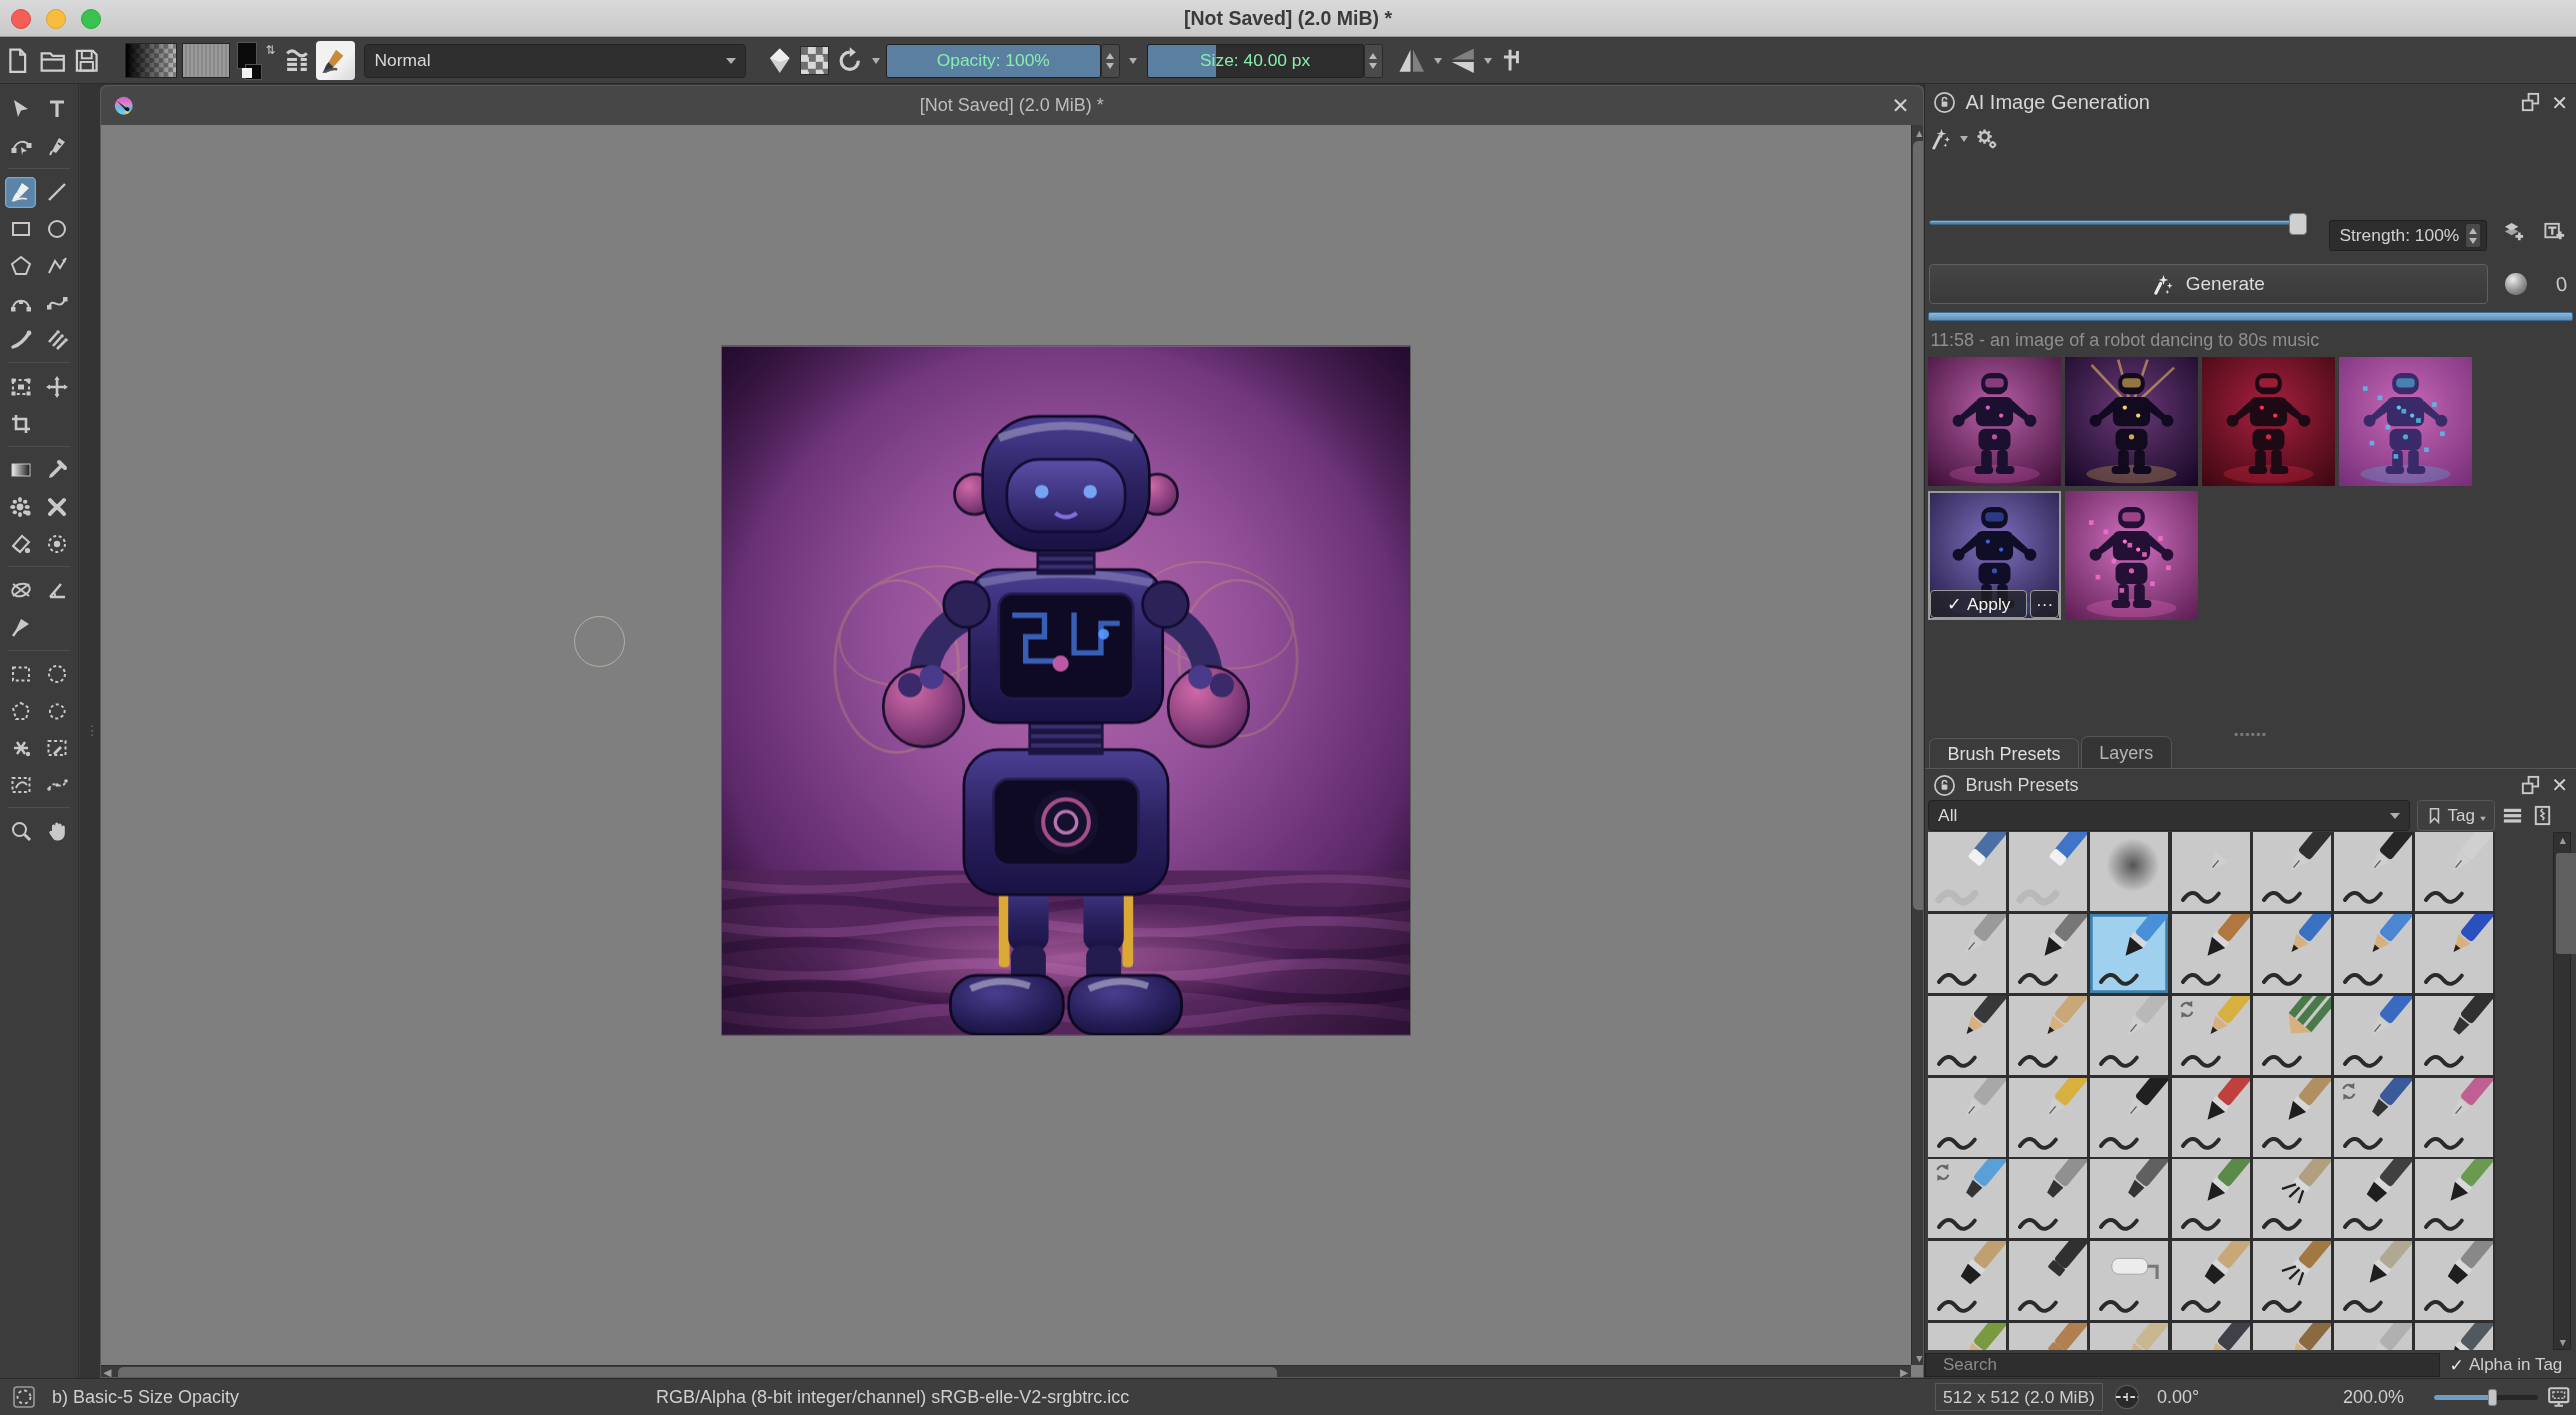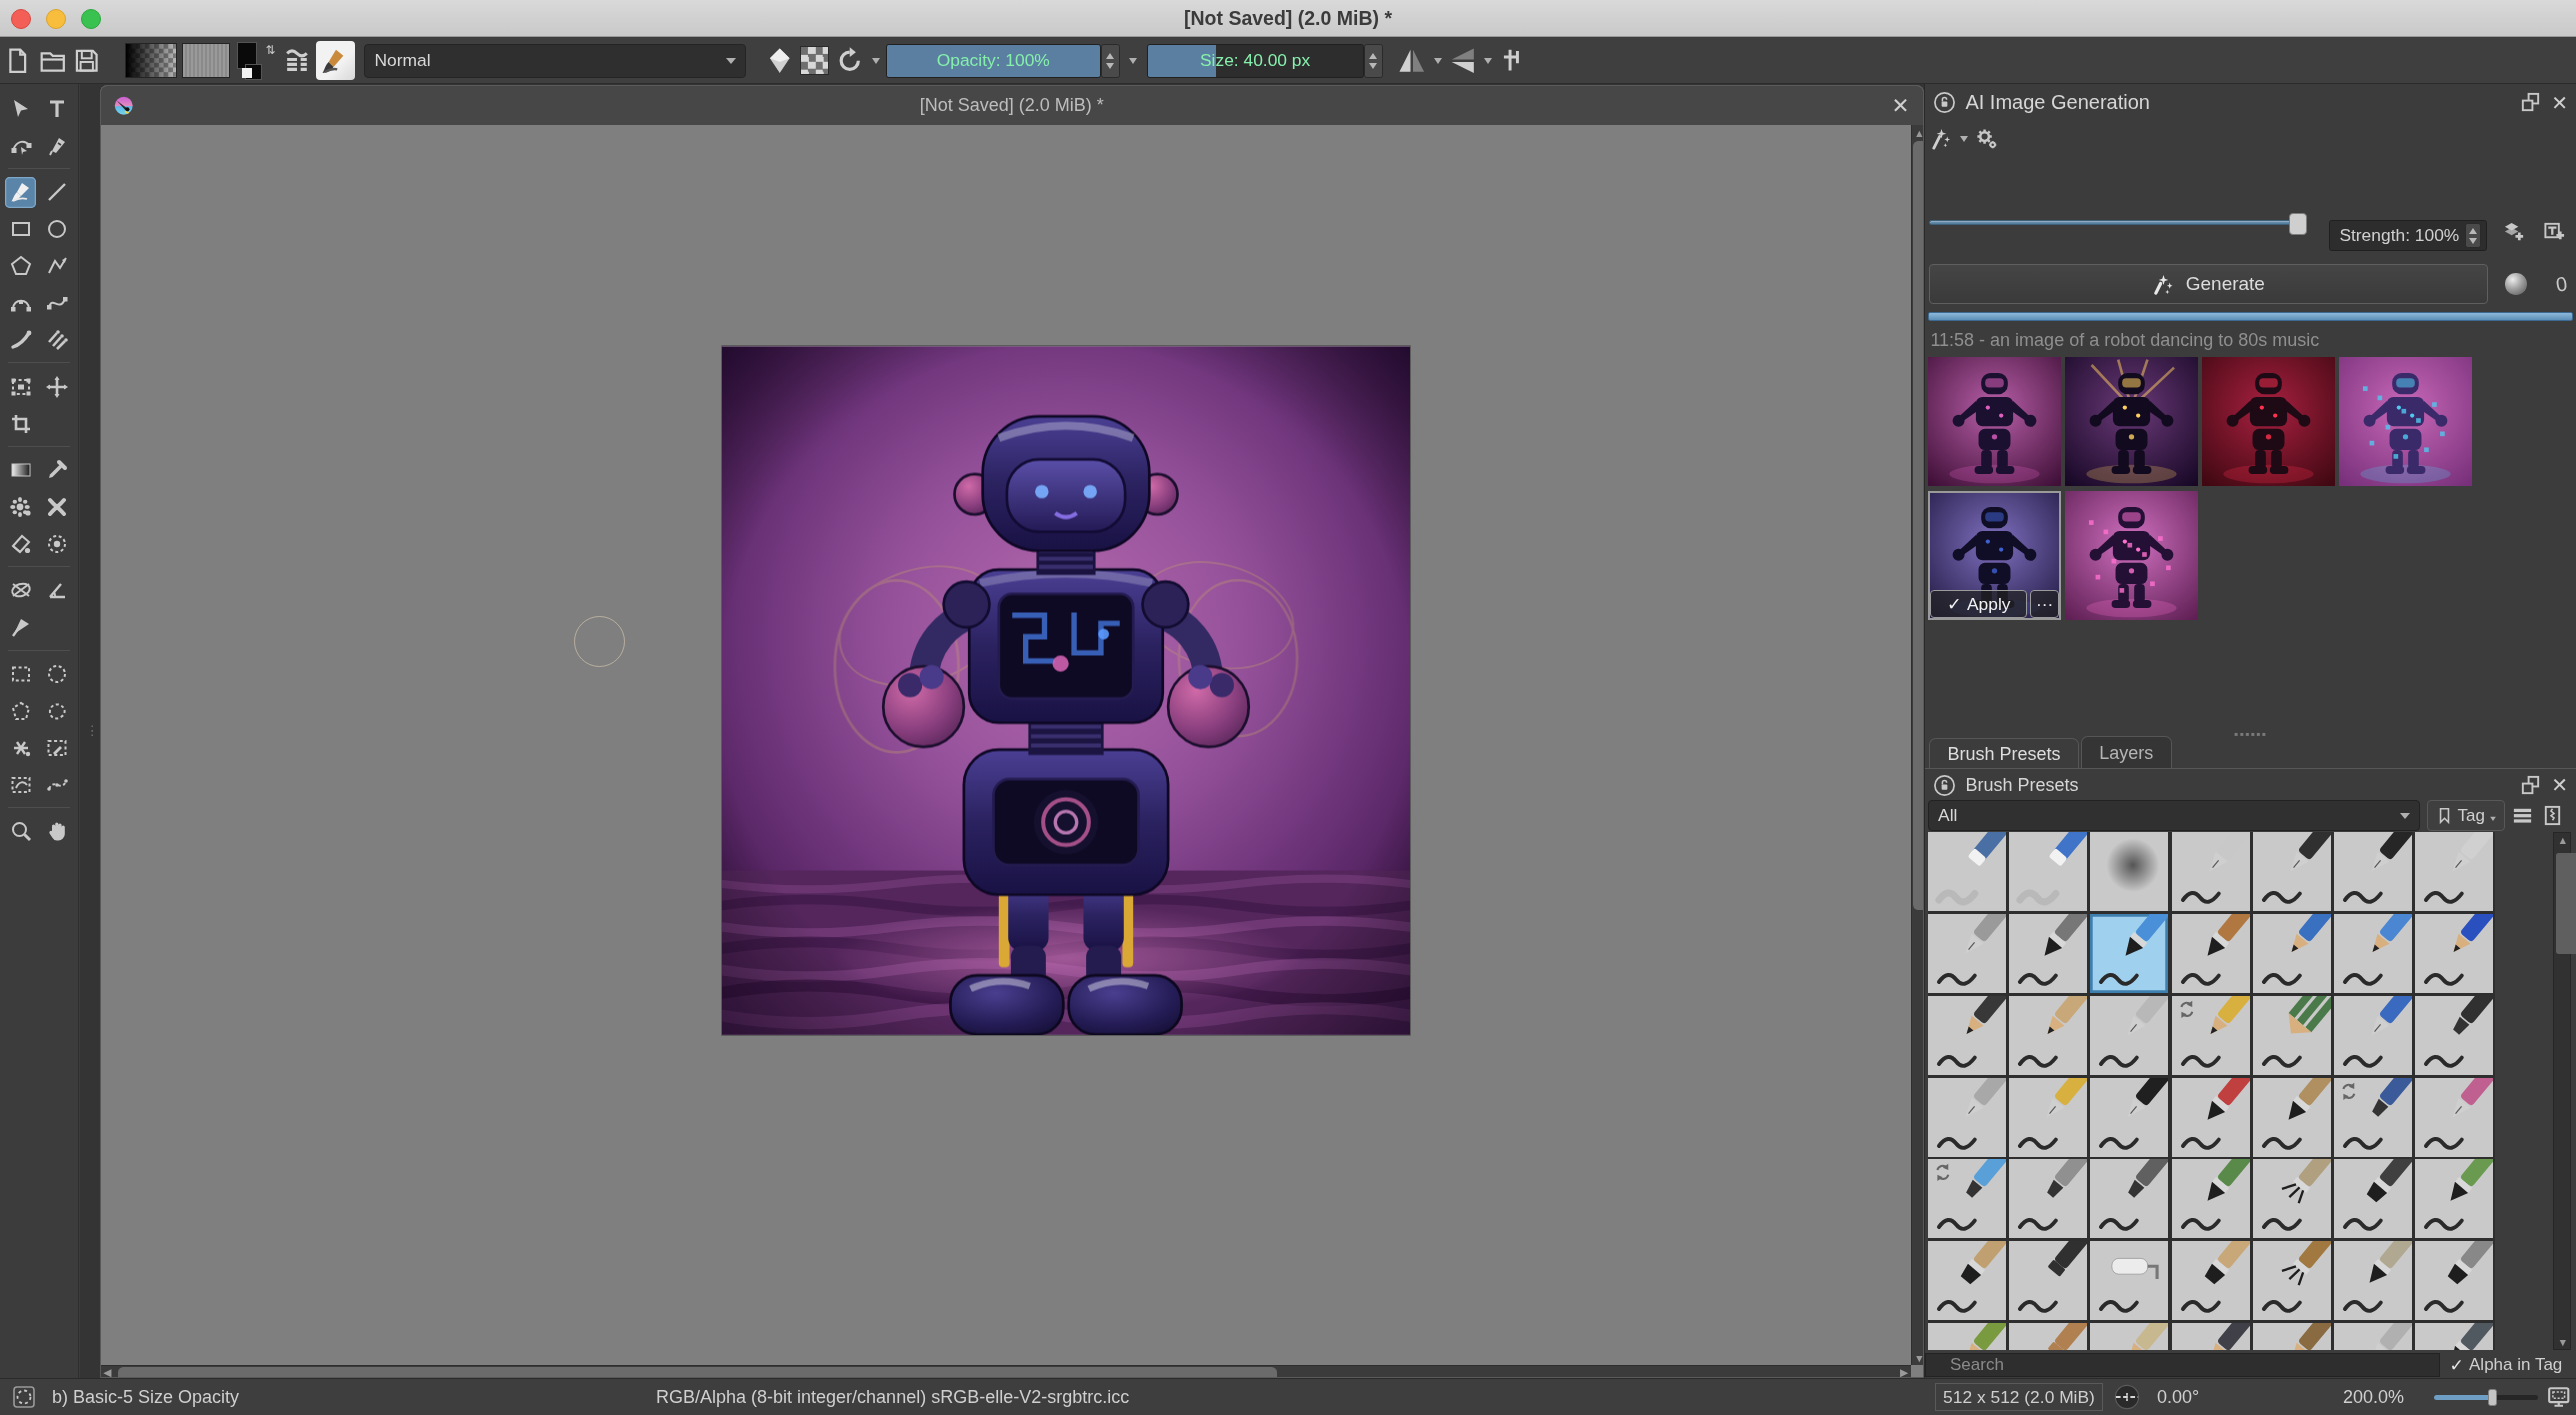--- a/index.html
+++ b/index.html
@@ -66,31 +66,31 @@
   .thumb.sel{outline:2px solid #9a9a9a;outline-offset:-2px}
   .thumb svg{width:100%;height:100%}
   #apply-bar{position:absolute;left:0;right:0;bottom:0;height:32px;display:flex;gap:2.7px;padding:2px}
   .apply-btn{background:rgba(35,35,35,.72);border:1.3px solid #9b9b9b;border-radius:4px;color:#f2f2f2;display:flex;align-items:center;justify-content:center;gap:5.4px;font-size:17.4px}
   
   #dots-handle{position:absolute;left:0;right:0;top:643px;text-align:center;color:#7a7a7a;font-size:12px;letter-spacing:1.3px}
   #tabs{position:absolute;left:4px;top:653px;height:32px;display:flex;align-items:flex-end;gap:2px}
   .tab{padding:5.4px 17.4px;border:0.7px solid #565656;border-bottom:none;border-radius:6.7px 6.7px 0 0;background:#353535;color:#b5b5b5;font-size:18px}
   .tab.active{background:#3c3c3c;color:#dedede;height:31px;display:flex;align-items:center}
   #tabs-line{position:absolute;left:0;right:0;top:684px;height:0.7px;background:#585858}
-  #filter-row{position:absolute;left:2.7px;right:12px;top:716px;height:31px;display:flex;align-items:center;gap:6.7px}
+  #filter-row{position:absolute;left:2.7px;right:22px;top:716px;height:31px;display:flex;align-items:center;gap:6.7px}
   .combo.sunken{background:#303030;border:0.7px solid #222;flex:1;height:31px}
   .sq-btn{height:31px;background:#3f3f3f;border:0.7px solid #585858;border-radius:4px;display:flex;align-items:center;padding:0 6.7px;gap:4px;color:#d0d0d0}
   #brush-grid{position:absolute;left:3.4px;top:748px;width:567px;height:518px;overflow:hidden;background:#2e2e2e}
   .bcell{position:absolute;width:78px;height:79px;background:#c9c9c9;overflow:hidden}
   .bcell.sel{background:#9fd0ee;box-shadow:inset 0 0 0 2.7px #3f7fae}
   .bcell svg{width:100%;height:100%}
   #brush-vscroll{position:absolute;right:5.4px;top:748px;width:17.4px;height:518px;background:#313131;border:0.7px solid #262626}
   #brush-vscroll .thumb{position:absolute;left:1.3px;right:1.3px;top:20px;height:101px;background:#5f5f5f;border-radius:2.7px}
   #search-row{position:absolute;left:0px;right:4px;top:1269px;height:24px;display:flex;align-items:center;gap:9.4px}
-  #search-input{flex:0 0 515px;height:24px;background:#2e2e2e;border:0.7px solid #222;color:#8a8a8a;display:flex;align-items:center;padding:0 24px;font-size:17px}
+  #search-input{flex:0 0 515px;height:24px;background:#2e2e2e;border:0.7px solid #222;color:#8a8a8a;display:flex;align-items:center;padding:0 17px;font-size:17px}
   .checkrow{display:flex;align-items:center;gap:5.4px;color:#cfcfcf;font-size:17px}
   
   #statusbar{position:absolute;left:0;bottom:0;width:2576px;height:37px;background:#3e3e3e;border-top:0.7px solid #2a2a2a;color:#cfcfcf}
   #statusbar .txt{position:absolute;top:8px;font-size:18px}
   #dims-box{position:absolute;left:1935px;top:4px;width:168px;height:28px;border:0.7px solid #5a5a5a;display:flex;align-items:center;justify-content:center;font-size:17.4px}
   #zoom-slider{position:absolute;left:2434px;top:16px;width:104px;height:5.4px;background:#262626;border-radius:2.7px}
   #zoom-slider .fill{position:absolute;left:0;top:0;bottom:0;width:55%;background:#6f9ec4;border-radius:2.7px}
   #zoom-slider .knob{position:absolute;left:52%;top:-6px;width:9.4px;height:17.4px;background:#c4c4c4;border-radius:2.7px;border:0.7px solid #808080}
 </style>
 </head>

